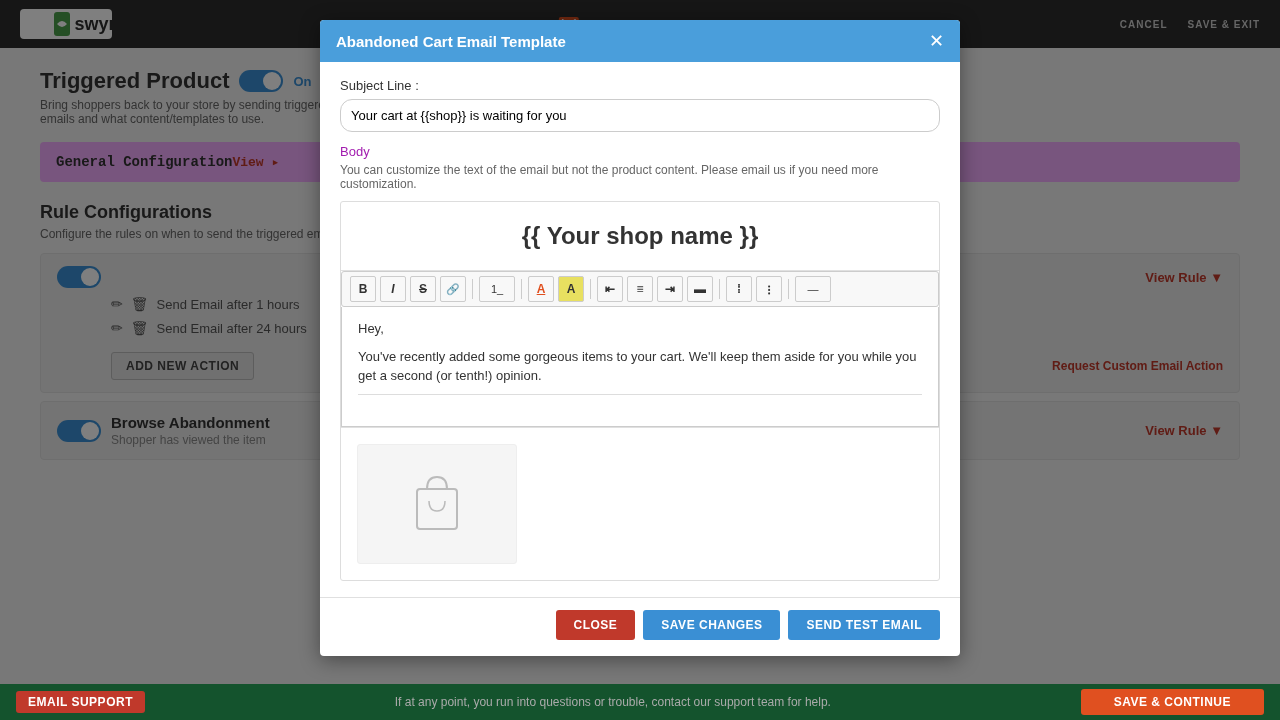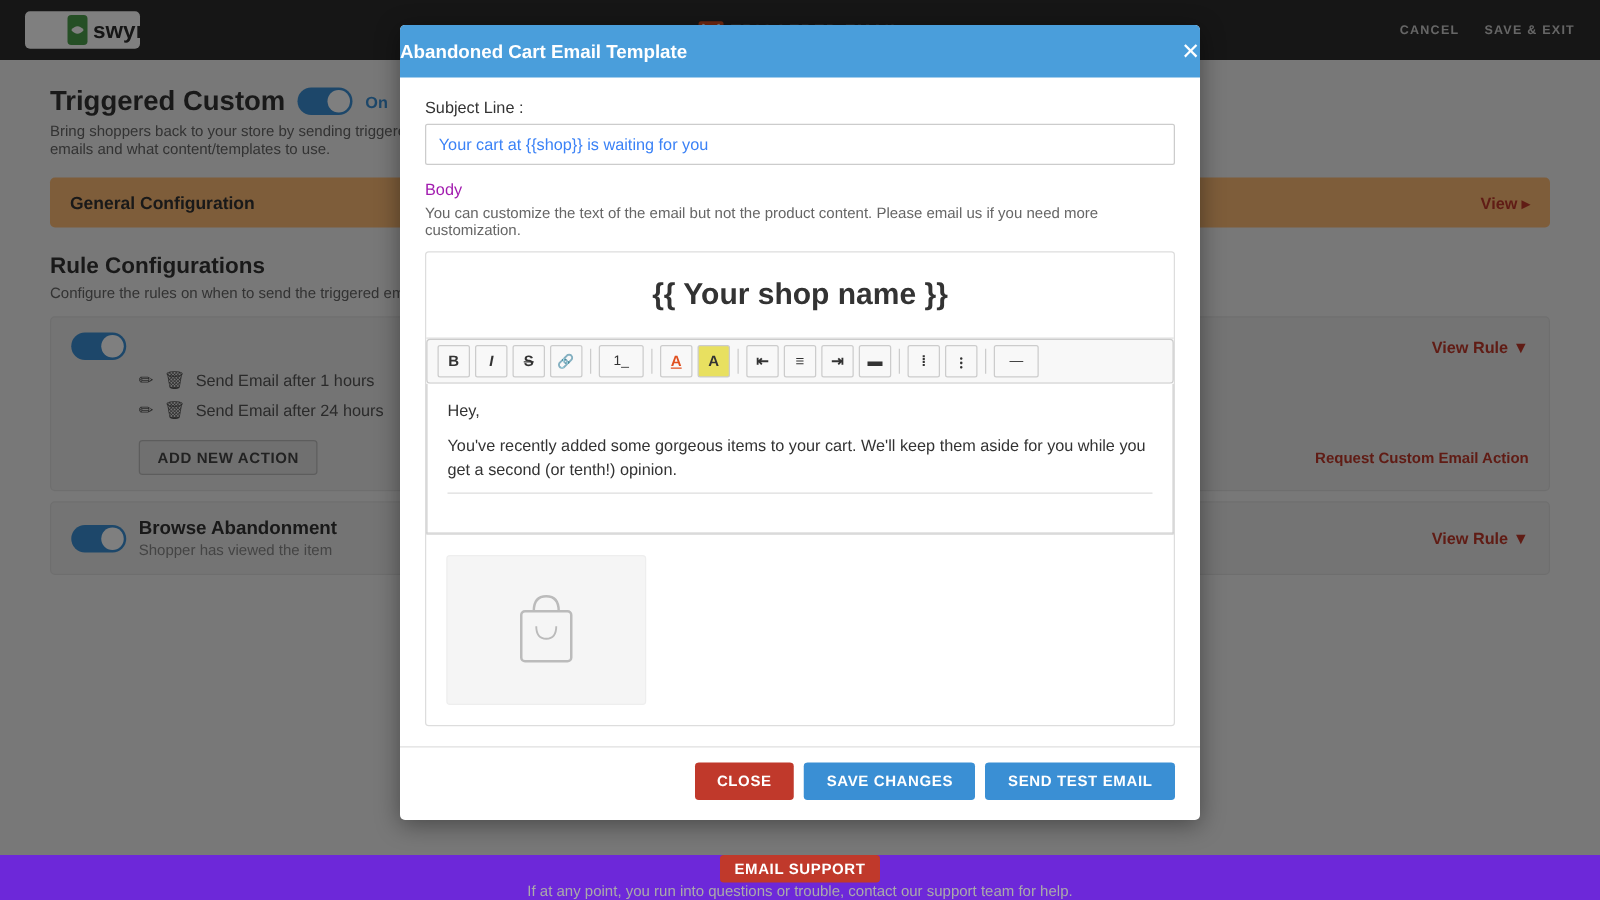--- a/index.html
+++ b/index.html
@@ -26,21 +26,21 @@
     .top-nav-right { display: flex; align-items: center; gap: 20px; }
     .top-nav-btn { color: #ccc; font-size: 10px; font-weight: bold; letter-spacing: 1px; cursor: pointer; }
 
     
     .main-content { padding: 20px 40px; background: #f0f0f0; }
     .section-title { font-size: 22px; font-weight: bold; color: #333; display: flex; align-items: center; gap: 10px; }
     .toggle-on { background: #3a8fd4; border-radius: 12px; width: 44px; height: 22px; display: flex; align-items: center; padding: 2px; cursor: pointer; }
     .toggle-knob { width: 18px; height: 18px; background: #fff; border-radius: 50%; margin-left: auto; }
     .section-desc { font-size: 12px; color: #666; margin-top: 4px; max-width: 700px; }
 
-    .config-section { background: #fdba74; border-radius: 4px; padding: 12px 16px; margin-top: 16px; display: flex; justify-content: space-between; align-items: center; }
+    .config-section { background: #f0abfc; border-radius: 4px; padding: 12px 16px; margin-top: 16px; display: flex; align-items: center; font-family: Liberation Mono, monospace; }
     .config-title { font-size: 14px; font-weight: bold; color: #333; }
     .view-link { color: #c0392b; font-size: 13px; font-weight: bold; cursor: pointer; }
 
     .rule-section-title { font-size: 18px; font-weight: bold; color: #333; margin-top: 20px; }
     .rule-section-desc { font-size: 12px; color: #666; margin-top: 4px; }
 
     .rule-card { background: #e8e8e8; border: 1px solid #ddd; border-radius: 4px; padding: 12px 16px; margin-top: 12px; }
     .rule-card-header { display: flex; align-items: center; gap: 10px; }
     .rule-name { font-size: 15px; font-weight: bold; color: #333; }
     .rule-desc { font-size: 12px; color: #888; margin-top: 2px; }
@@ -50,27 +50,27 @@
     .action-text { font-size: 13px; color: #555; }
     .view-rule-link { color: #c0392b; font-size: 13px; font-weight: bold; cursor: pointer; margin-left: auto; }
     .add-action-btn { background: #e0e0e0; border: 1px solid #bbb; border-radius: 3px; padding: 6px 14px; font-size: 12px; font-weight: bold; color: #444; cursor: pointer; margin-top: 8px; margin-left: 54px; letter-spacing: 0.5px; }
     .request-custom { color: #c0392b; font-size: 12px; font-weight: bold; cursor: pointer; margin-left: auto; margin-top: 8px; }
 
     
     .overlay { position: absolute; top: 0; left: 0; width: 100%; height: 100%; background: rgba(0,0,0,0.5); z-index: 100; }
 
     
     .modal { position: absolute; top: 20px; left: 50%; transform: translateX(-50%); width: 640px; background: #fff; border-radius: 4px; z-index: 200; box-shadow: 0 4px 20px rgba(0,0,0,0.4); }
-    .modal-header { background: #4a9edb; padding: 12px 0; border-radius: 4px 4px 0 0; display: flex; justify-content: space-between; align-items: center; }
+    .modal-header { background: #4a9edb; padding: 12px 16px; border-radius: 4px 4px 0 0; display: flex; justify-content: space-between; align-items: center; }
     .modal-title { color: #fff; font-size: 15px; font-weight: bold; }
     .modal-close { color: #fff; font-size: 18px; cursor: pointer; line-height: 1; }
     .modal-body { padding: 16px 20px; }
     .field-label { font-size: 13px; color: #333; margin-bottom: 6px; }
     .field-label span { font-weight: normal; }
-    .subject-input { width: 100%; border: 1px solid #ccc; border-radius: 2px; padding: 8px 10px; font-size: 13px; color: #3b82f6; outline: none; }
+    .subject-input { width: 100%; border: 1px solid #ccc; border-radius: 12px; padding: 8px 10px; font-size: 13px; color: #000000; outline: none; }
     .body-label { font-size: 13px; color: #a21caf; margin: 12px 0 4px; font-weight: normal; }
     .body-hint { font-size: 12px; color: #666; margin-bottom: 10px; }
 
     
     .email-preview { border: 1px solid #ddd; border-radius: 3px; background: #fff; }
     .email-header-shop { text-align: center; padding: 20px; font-size: 24px; font-weight: bold; color: #333; border-bottom: 1px solid #e0e0e0; }
 
     
     .editor-toolbar { border: 1px solid #ccc; border-radius: 3px; background: #f8f8f8; display: flex; align-items: center; padding: 4px 8px; gap: 4px; flex-wrap: wrap; }
     .toolbar-btn { width: 26px; height: 26px; background: none; border: 1px solid #ccc; border-radius: 2px; cursor: pointer; font-size: 12px; font-weight: bold; color: #333; display: flex; align-items: center; justify-content: center; }
@@ -89,21 +89,21 @@
     .product-title { font-size: 15px; font-weight: bold; color: #333; margin-bottom: 8px; }
     .product-attr { font-size: 13px; color: #666; margin-bottom: 4px; }
 
     
     .modal-footer { padding: 12px 20px 16px; display: flex; justify-content: flex-end; gap: 8px; border-top: 1px solid #e0e0e0; }
     .btn-close { background: #c0392b; color: #fff; border: none; padding: 8px 18px; font-size: 12px; font-weight: bold; border-radius: 3px; cursor: pointer; letter-spacing: 0.5px; }
     .btn-save { background: #3a8fd4; color: #fff; border: none; padding: 8px 18px; font-size: 12px; font-weight: bold; border-radius: 3px; cursor: pointer; letter-spacing: 0.5px; }
     .btn-test { background: #3a8fd4; color: #fff; border: none; padding: 8px 18px; font-size: 12px; font-weight: bold; border-radius: 3px; cursor: pointer; letter-spacing: 0.5px; }
 
     
-    .bottom-bar { position: absolute; bottom: 0; left: 0; width: 100%; height: 36px; background: #6d28d9; display: flex; align-items: center; justify-content: space-between; padding: 0 16px; z-index: 300; flex-direction: column; }
+    .bottom-bar { position: absolute; bottom: 0; left: 0; width: 100%; height: 36px; background: #14532d; display: flex; align-items: center; justify-content: space-between; padding: 0 16px; z-index: 300; }
     .email-support-btn { background: #c0392b; color: #fff; font-size: 12px; font-weight: bold; padding: 4px 12px; border-radius: 3px; cursor: pointer; border: none; letter-spacing: 0.5px; }
     .bottom-hint { color: #aaa; font-size: 12px; }
     .save-continue-btn { background: #e05020; color: #fff; font-size: 12px; font-weight: bold; padding: 6px 33px; border-radius: 3px; cursor: pointer; border: none; letter-spacing: 0.5px; }
   </style>
 </head>
 <body>
 
 <div class="bg-page">
 
   <div class="top-nav">
@@ -127,21 +127,21 @@
       <span class="triggered-email-title">TRIGGERED EMAIL</span>
     </div>
     <div class="top-nav-right">
       <span class="top-nav-btn">CANCEL</span>
       <span class="top-nav-btn">SAVE &amp; EXIT</span>
     </div>
   </div>
 
   <div class="main-content">
     <div class="section-title">
-      <span>Triggered Custom</span>
+      <span>Triggered Product</span>
       <div class="toggle-on">
         <div class="toggle-knob"></div>
       </div>
       <span style="color:#3a8fd4;font-size:13px;font-weight:bold;">On</span>
     </div>
     <p class="section-desc">Bring shoppers back to your store by sending triggered emails. Configure this module, as well as the Rules for when to send these emails and what content/templates to use.</p>
 
     <div class="config-section">
       <span class="config-title">General Configuration</span>
       <span class="view-link">View ▸</span>

